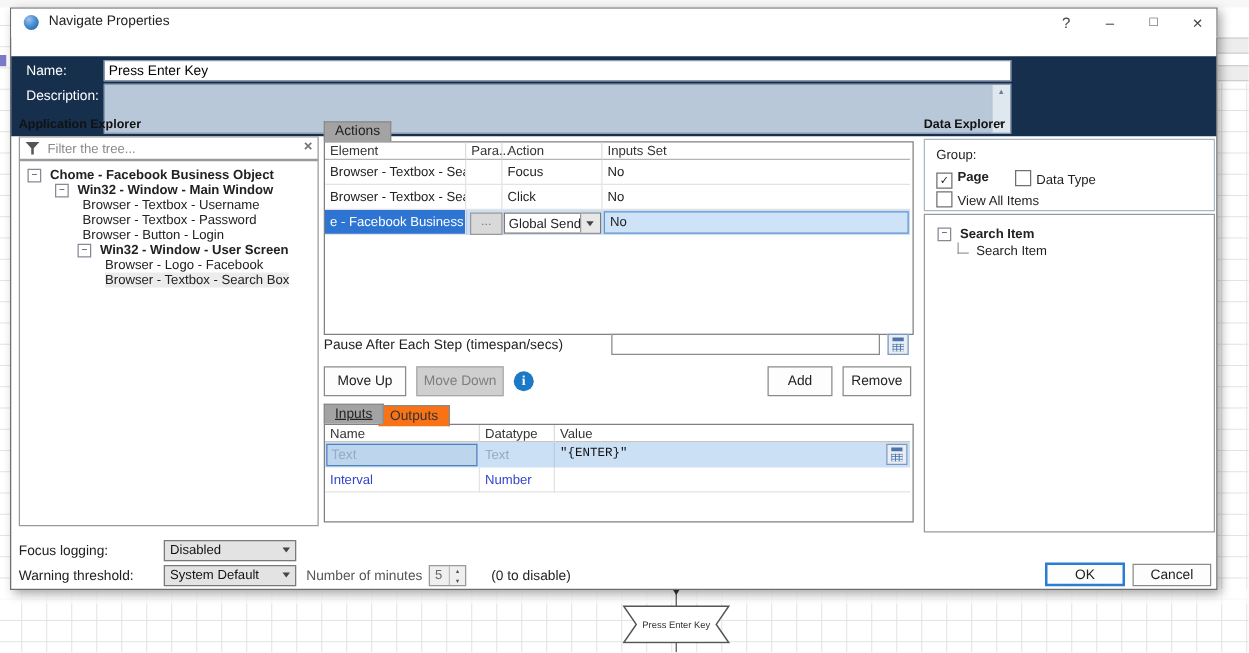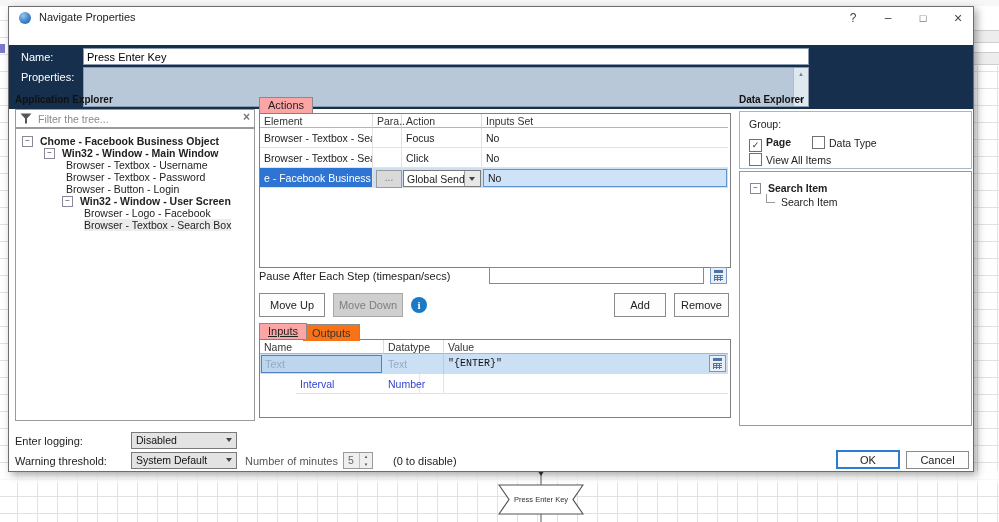--- a/index.html
+++ b/index.html
@@ -52,21 +52,21 @@
   .treebox{position:absolute;background:#fff;border:1px solid #9a9a9a;overflow:hidden;}
   .trow{position:relative;height:12px;line-height:12px;white-space:nowrap;font-size:10.5px;}
   .trow .exp{display:inline-block;width:9px;height:9px;line-height:7px;text-align:center;border:1px solid #889;
        background:#fff;font-size:8px;color:#333;margin-right:4px;vertical-align:middle;}
   .trow .tlabel{vertical-align:middle;}
   .bold{font-weight:bold;}
   .hl{background:#ececec;}
   .lconn{display:inline-block;width:8px;height:8px;border-left:1px solid #999;border-bottom:1px solid #999;
        margin-right:3px;vertical-align:top;margin-top:0px;}
 
-  .tab{position:absolute;background:#fca5a5;border:1px solid #8a8a8a;border-bottom:none;font-size:11px;
+  .tab{position:absolute;background:#a3a3a3;border:1px solid #8a8a8a;border-bottom:none;font-size:11px;
        padding:1px 8px 2px 8px;z-index:3;}
   .tab.inactive{background:#f97316;color:#333;padding-top:2px;z-index:1;}
 
   .dtable{position:absolute;background:#fff;border:1px solid #808080;}
   .hcell{position:absolute;top:0;height:14px;line-height:14px;padding-left:4px;color:#333;
        border-right:1px solid #dcdcdc;border-bottom:1px solid #b4b4b4;box-sizing:border-box;font-size:10.5px;}
   .cell{position:absolute;height:20px;line-height:20px;padding-left:4px;border-right:1px solid #e3e3e3;
        border-bottom:1px solid #e3e3e3;box-sizing:border-box;white-space:nowrap;overflow:hidden;font-size:10.5px;}
   .selrow-bg{position:absolute;background:#CBDFF5;}
   .elem-sel{background:#2E75D3;color:#fff;}
@@ -142,21 +142,21 @@
     <span class="title-text">Navigate Properties</span>
     <span class="tb-btn" style="left:831px;">?</span>
     <span class="tb-btn" style="left:866px;">–</span>
     <span class="tb-btn tb-max" style="left:901px;">□</span>
     <span class="tb-btn" style="left:936px;font-size:14px;">×</span>
   </div>
 
   <div class="navy">
     <span class="navy-label" style="left:12px;top:6px;">Name:</span>
     <input class="name-input" value="Press Enter Key" style="">
-    <span class="navy-label" style="left:12px;top:26px;">Properties:</span>
+    <span class="navy-label" style="left:12px;top:26px;">Description:</span>
     <div class="desc-area">
       <div class="vscroll">
         <span class="arr up">▲</span>
         <span class="arr dn">▼</span>
       </div>
     </div>
   </div>
 
   <span class="sec-title" style="left:6px;top:87px;">Application Explorer</span>
 
@@ -257,21 +257,21 @@
     <span class="focus-cell" style="left:1px;top:15px;width:121px;height:18px;line-height:16px;padding-left:3px;">
       <span class="ptext-light">Text</span>
     </span>
     <span class="cell ptext-light" style="left:124px;top:14px;width:60px;border-bottom:none;border-right:1px solid #b9cde2;">Text</span>
     <span class="cell mono" style="left:184px;top:14px;width:264px;border-right:none;border-bottom:none;color:#111;">"{ENTER}"</span>
     <span class="calc-btn" style="left:449px;top:15px;">
       <span class="scr"></span>
       <span class="keys"></span>
     </span>
 
-    <span class="cell plink" style="left:0;top:34px;width:124px;margin-left:36px;">Interval</span>
+    <span class="cell plink" style="left:0;top:34px;width:124px;">Interval</span>
     <span class="cell plink" style="left:124px;top:34px;width:60px;">Number</span>
     <span class="cell" style="left:184px;top:34px;width:284px;border-right:none;"></span>
   </div>
 
   <span class="sec-title" style="left:730px;top:87px;">Data Explorer</span>
 
   <div class="groupbox" style="left:730px;top:104px;width:231px;height:56px;">
     <span class="cbrow" style="left:9px;top:6px;">Group:</span>
     <span class="cbrow" style="left:9px;top:24px;">
       <span class="cb">✓</span><span class="bold">Page</span>
@@ -288,21 +288,21 @@
     <div class="trow" style="padding-left:10px;height:14px;line-height:14px;">
       <span class="exp">−</span>
       <span class="tlabel bold">Search Item</span>
     </div>
     <div class="trow" style="padding-left:26px;height:14px;line-height:14px;">
       <span class="lconn"></span>
       <span class="tlabel">Search Item</span>
     </div>
   </div>
 
-  <span class="flabel" style="left:6px;top:428px;">Enter logging:</span>
+  <span class="flabel" style="left:6px;top:428px;">Focus logging:</span>
   <div class="fcombo" style="left:122px;top:425px;width:106px;height:17px;">
     <span class="cval">Disabled</span>
     <span class="chev"></span>
   </div>
 
   <span class="flabel" style="left:6px;top:448px;">Warning threshold:</span>
   <div class="fcombo" style="left:122px;top:445px;width:106px;height:17px;">
     <span class="cval">System Default</span>
     <span class="chev"></span>
   </div>

